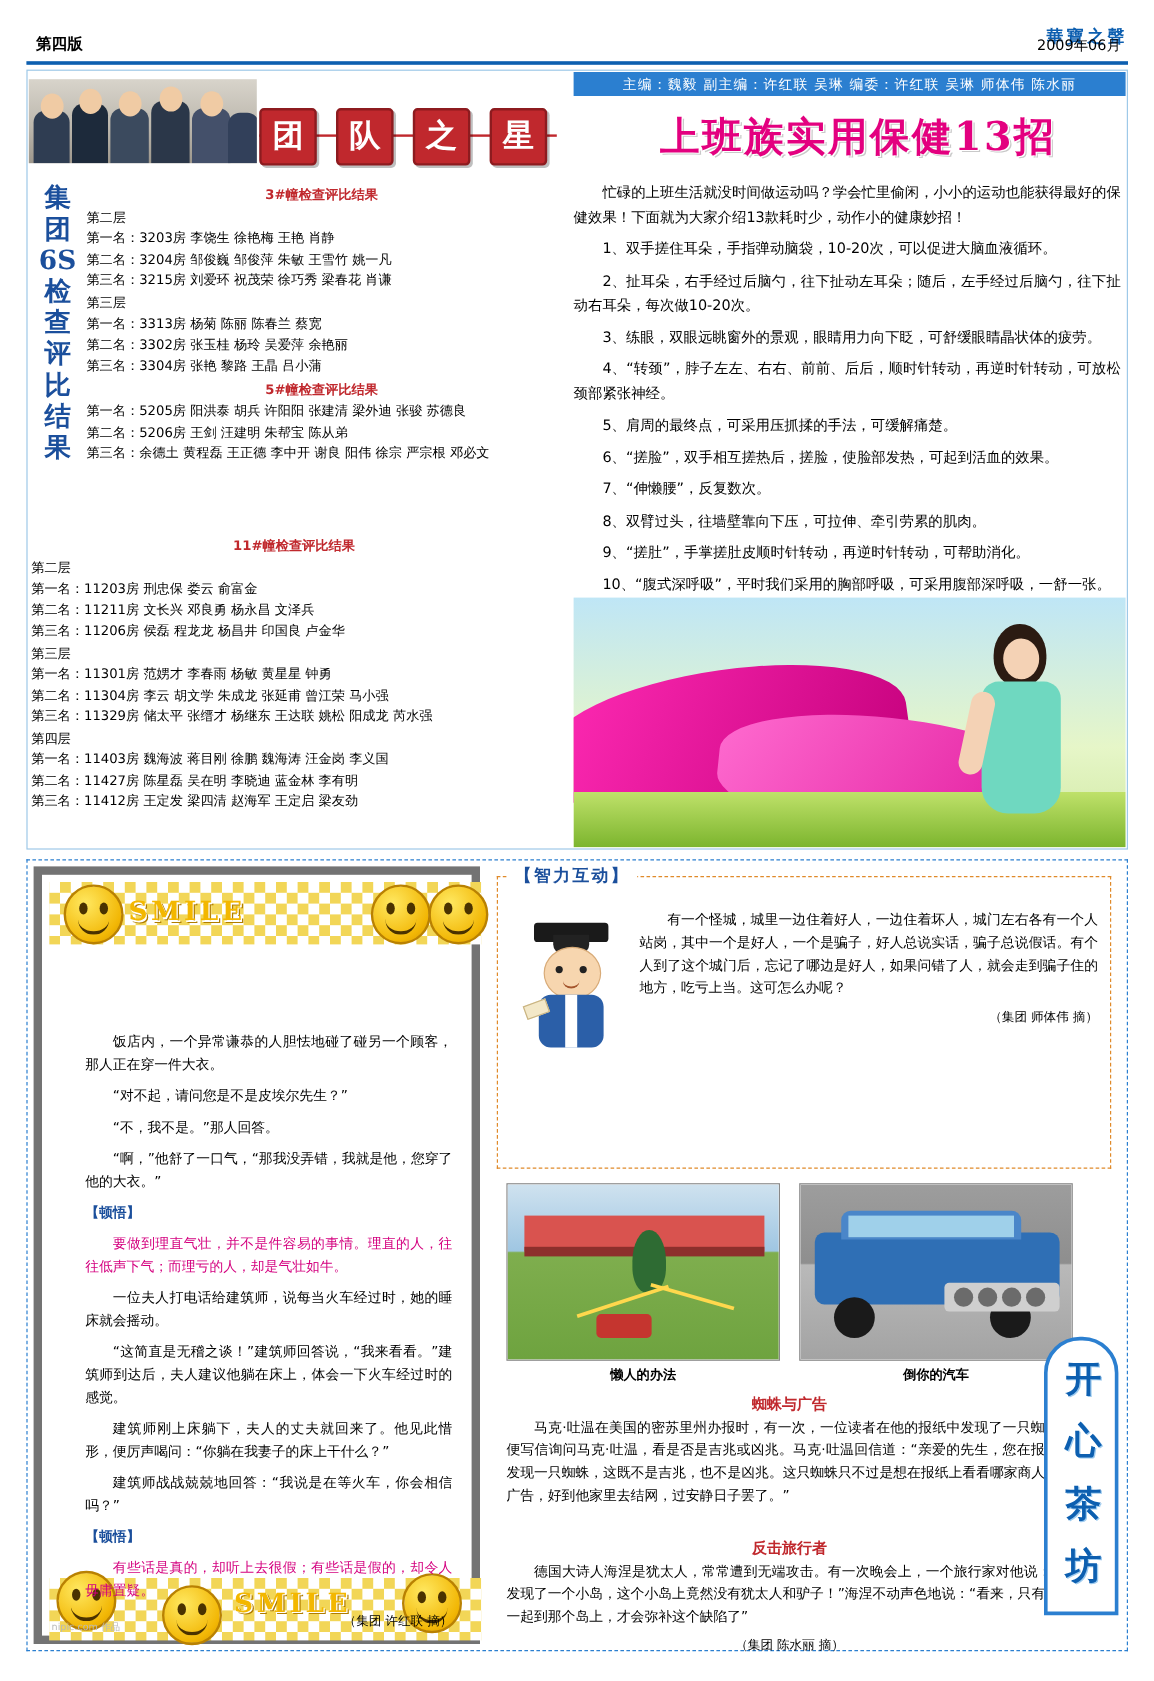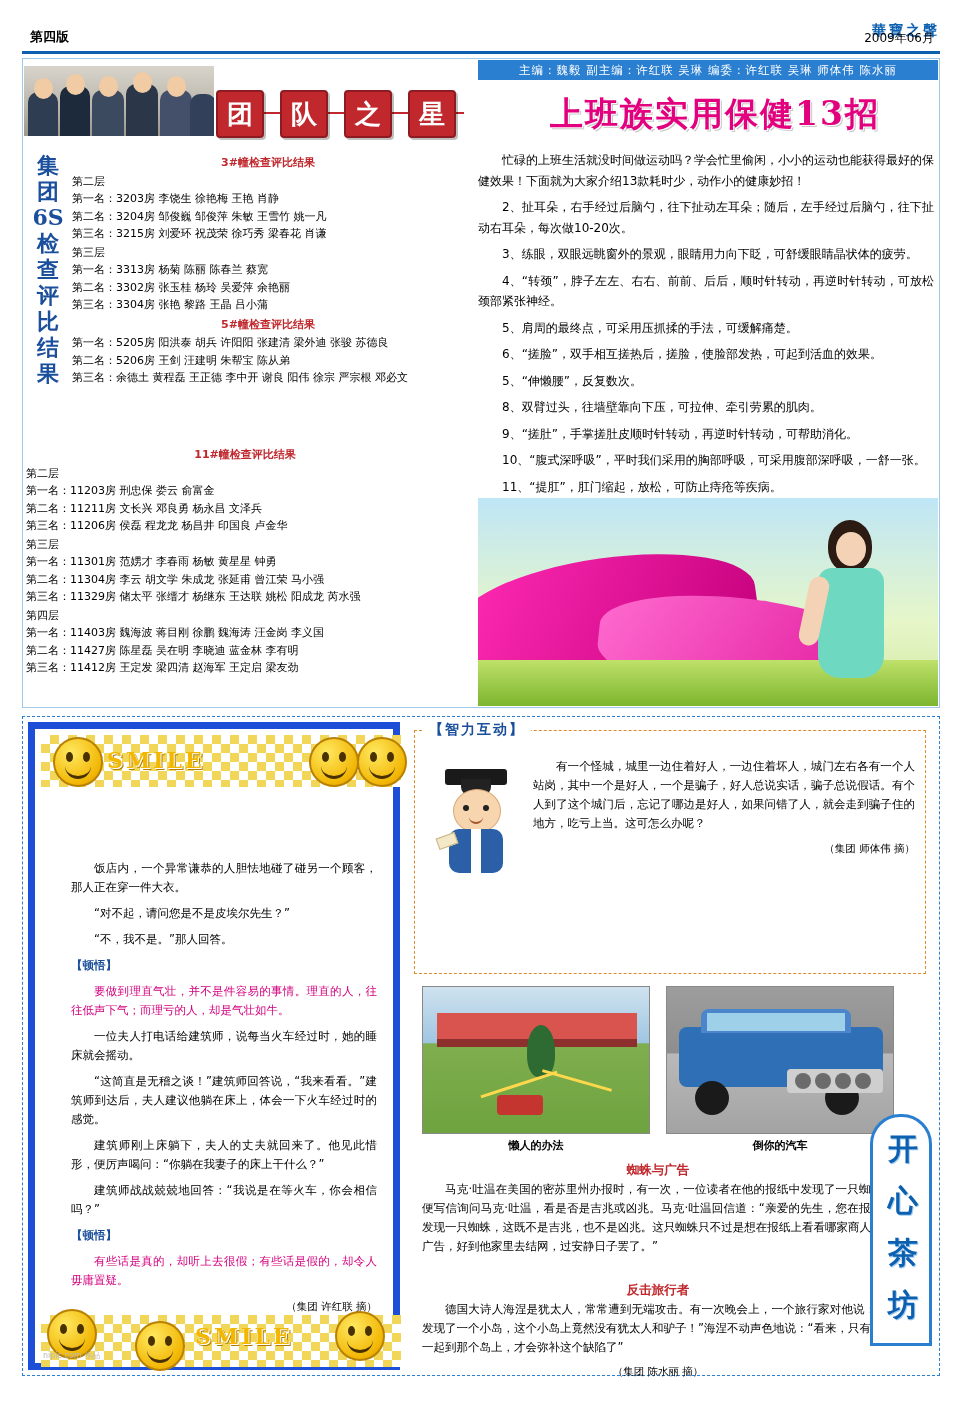--- a/index.html
+++ b/index.html
@@ -63,21 +63,21 @@
   .healthimg{position:absolute;left:478px;top:498px;width:460px;height:208px;overflow:hidden;
     background:linear-gradient(180deg,#bfe6f6 0%,#e6f6c8 60%,#cfe8a0 100%);}
   .ribbon{position:absolute;background:#e0189c;border-radius:50%/40%;}
   .lady{position:absolute;right:40px;top:22px;width:96px;height:170px;}
 
   
   .bottomwrap{position:absolute;left:22px;top:716px;width:918px;height:660px;}
   .botframe{position:absolute;left:0;top:0;width:918px;height:660px;border:1px dashed #2b7fd0;box-sizing:border-box;}
 
   .smilepanel{position:absolute;left:6px;top:6px;width:372px;height:648px;
-    background:#ffffff;border:7px solid #1d4ed8;box-sizing:border-box;}
+    background:#ffffff;border:7px solid #737373;box-sizing:border-box;}
   .checker{position:absolute;left:6px;top:6px;width:360px;height:52px;
     background:
       repeating-conic-gradient(#f2d657 0% 25%, #ffffff 0% 50%) 0 0/18px 18px;}
   .checker.bot{top:586px;}
   .smiley{position:absolute;width:46px;height:46px;border-radius:50%;
     background:radial-gradient(circle at 35% 30%,#ffe860,#f2b705 70%,#d39400 100%);
     border:2px solid #b98102;}
   .smiley:before,.smiley:after{content:"";position:absolute;width:7px;height:10px;border-radius:50%;background:#4a3200;top:13px;}
   .smiley:before{left:11px;} .smiley:after{right:11px;}
   .smiley i{position:absolute;left:10px;top:24px;width:26px;height:13px;border-bottom:3px solid #4a3200;border-radius:0 0 26px 26px;}
@@ -185,26 +185,27 @@
     <div>第二名：11304房  李云  胡文学  朱成龙  张延甫  曾江荣  马小强</div>
     <div>第三名：11329房  储太平  张缙才  杨继东  王达联  姚松  阳成龙  芮水强</div>
     <div class="sub-h">第四层</div>
     <div>第一名：11403房  魏海波  蒋目刚  徐鹏  魏海涛  汪金岗  李义国</div>
     <div>第二名：11427房  陈星磊  吴在明  李晓迪  蓝金林  李有明</div>
     <div>第三名：11412房  王定发  梁四清  赵海军  王定启  梁友劲</div>
   </div>
 
   <div class="article">
     <p class="indent">忙碌的上班生活就没时间做运动吗？学会忙里偷闲，小小的运动也能获得最好的保健效果！下面就为大家介绍13款耗时少，动作小的健康妙招！</p>
+    <p class="indent">1、双手搓住耳朵，手指弹动脑袋，10-20次，可以促进大脑血液循环。</p>
     <p class="indent">2、扯耳朵，右手经过后脑勺，往下扯动左耳朵；随后，左手经过后脑勺，往下扯动右耳朵，每次做10-20次。</p>
     <p class="indent">3、练眼，双眼远眺窗外的景观，眼睛用力向下眨，可舒缓眼睛晶状体的疲劳。</p>
     <p class="indent">4、“转颈”，脖子左左、右右、前前、后后，顺时针转动，再逆时针转动，可放松颈部紧张神经。</p>
     <p class="indent">5、肩周的最终点，可采用压抓揉的手法，可缓解痛楚。</p>
     <p class="indent">6、“搓脸”，双手相互搓热后，搓脸，使脸部发热，可起到活血的效果。</p>
-    <p class="indent">5、“伸懒腰”，反复数次。</p>
+    <p class="indent">7、“伸懒腰”，反复数次。</p>
     <p class="indent">8、双臂过头，往墙壁靠向下压，可拉伸、牵引劳累的肌肉。</p>
     <p class="indent">9、“搓肚”，手掌搓肚皮顺时针转动，再逆时针转动，可帮助消化。</p>
     <p class="indent">10、“腹式深呼吸”，平时我们采用的胸部呼吸，可采用腹部深呼吸，一舒一张。</p>
     <p class="indent">11、“提肛”，肛门缩起，放松，可防止痔疮等疾病。</p>
     <p class="indent">12、散步。</p>
     <p class="indent">13、不坐电梯，爬楼梯，做办公室简单实用的运动。</p>
     <p class="sign">（集团  黄毅  摘）</p>
   </div>
 
   <div class="healthimg">
@@ -249,20 +250,21 @@
       <div class="smiley" style="left:300px;top:582px;">
           <i></i>
         </div>
       <div class="smiletext" style="left:160px;top:594px;">SMILE</div>
 
 
       <div class="humor-body">
         <p>饭店内，一个异常谦恭的人胆怯地碰了碰另一个顾客，那人正在穿一件大衣。</p>
         <p>“对不起，请问您是不是皮埃尔先生？”</p>
         <p>“不，我不是。”那人回答。</p>
+        <p>“啊，”他舒了一口气，“那我没弄错，我就是他，您穿了他的大衣。”</p>
         <p class="tag" style="text-indent:0">【顿悟】</p>
         <p class="moral">要做到理直气壮，并不是件容易的事情。理直的人，往往低声下气；而理亏的人，却是气壮如牛。</p>
         <p>一位夫人打电话给建筑师，说每当火车经过时，她的睡床就会摇动。</p>
         <p>“这简直是无稽之谈！”建筑师回答说，“我来看看。”建筑师到达后，夫人建议他躺在床上，体会一下火车经过时的感觉。</p>
         <p>建筑师刚上床躺下，夫人的丈夫就回来了。他见此惜形，便厉声喝问：“你躺在我妻子的床上干什么？”</p>
         <p>建筑师战战兢兢地回答：“我说是在等火车，你会相信吗？”</p>
         <p class="tag" style="text-indent:0">【顿悟】</p>
         <p class="moral">有些话是真的，却听上去很假；有些话是假的，却令人毋庸置疑。</p>
         <p style="text-indent:0;text-align:right;font-size:10.5px;">（集团  许红联  摘）</p>
       </div>

